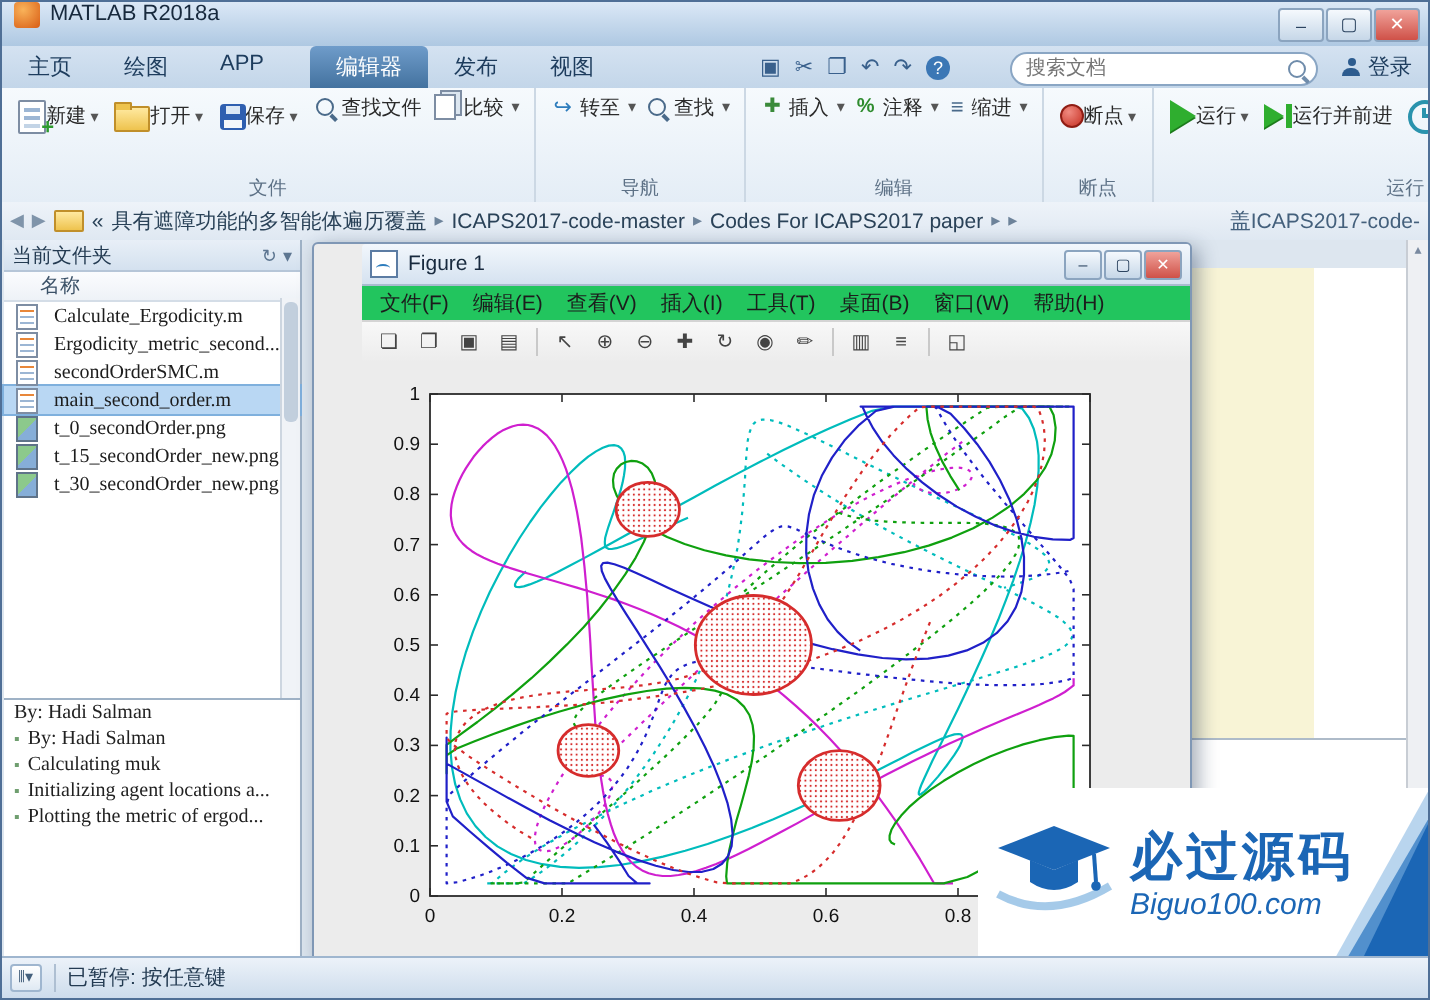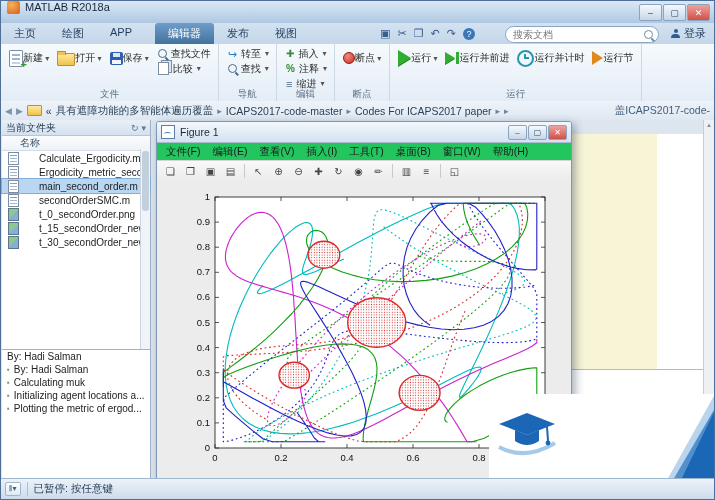--- a/index.html
+++ b/index.html
@@ -31,21 +31,21 @@
   .icon-user::after{content:"";position:absolute;left:0;bottom:0;width:9px;height:4px;border-radius:4px 4px 0 0;background:#2d5c8f;}
 
   
   .toolstrip{position:absolute;left:0;top:43px;right:0;height:57px;background:linear-gradient(#f6fafd,#e4edf6);border-bottom:1px solid #b3c5d8;display:flex;}
   .ts-group{position:relative;display:flex;align-items:flex-start;padding:2px 4px 12px;border-right:1px solid #ccd8e4;}
   .ts-label{position:absolute;left:0;right:0;bottom:0;text-align:center;font-size:9.5px;color:#5d7186;}
   .ts-big{display:flex;flex-direction:row;align-items:flex-start;justify-content:flex-start;padding:2px 4px;border-radius:2px;cursor:default;}
   .ts-big .ic{height:18px;display:flex;align-items:center;justify-content:center;margin-top:1px;}
   .ts-big .bl{font-size:10px;color:#2a2a2a;margin-top:3px;white-space:nowrap;}
   .caret::after{content:" ▾";font-size:8px;color:#555;}
-  .ts-smallcol{display:flex;flex-direction:column;justify-content:flex-start;margin-left:2px;}
+  .ts-smallcol{display:flex;justify-content:flex-start;margin-left:2px;}
   .ts-small{display:flex;align-items:center;gap:4px;height:15px;padding:0 3px;font-size:10px;color:#2a2a2a;cursor:default;white-space:nowrap;}
 
   .icon-page{width:12px;height:15px;background:#fff;border:1px solid #7d8da3;border-radius:1px;position:relative;}
   .icon-page::after{content:"";position:absolute;left:2px;top:3px;right:2px;height:2px;background:#9cb6d4;box-shadow:0 4px 0 #9cb6d4,0 8px 0 #c3d4e6;}
   .icon-page.new::before{content:"+";position:absolute;right:-5px;bottom:-4px;color:#2e9b2e;font-weight:bold;font-size:11px;}
   .icon-folder{width:16px;height:11px;background:linear-gradient(#ffe9a0,#eec34e);border:1px solid #c08f2a;border-radius:1px;position:relative;margin-top:3px;}
   .icon-folder::before{content:"";position:absolute;left:-1px;top:-3px;width:7px;height:3px;background:#eec34e;border:1px solid #c08f2a;border-bottom:none;border-radius:1px 1px 0 0;}
   .icon-disk{width:13px;height:13px;background:#2f5fb0;border-radius:2px;position:relative;}
   .icon-disk::before{content:"";position:absolute;left:3px;top:1px;right:3px;height:4px;background:#dce8f5;}
   .icon-disk::after{content:"";position:absolute;left:2px;bottom:1px;right:2px;height:4px;background:#f4f7fa;}
@@ -72,44 +72,44 @@
   .bc-folder{width:13px;height:9px;background:linear-gradient(#ffe9a0,#eec34e);border:1px solid #c08f2a;border-radius:1px;position:relative;flex:0 0 auto;}
   .bc-sep{color:#6d839a;font-size:9px;}
   .bc-item{cursor:default;}
   .bc-right{margin-left:auto;display:flex;align-items:center;gap:5px;color:#44607c;}
   .bc-overflow{max-width:130px;overflow:hidden;text-overflow:ellipsis;}
 
   
   .main{position:absolute;left:0;top:119px;right:0;bottom:20px;background:#dde6ef;}
 
   
-  .leftpanel{position:absolute;left:1px;top:0;bottom:0;width:148px;background:#fff;border-right:1px solid #9fb2c6;}
+  .leftpanel{position:absolute;left:1px;top:0;bottom:0;width:148px;background:#fff;border-right:1px solid #9fb2c6;font-family:Liberation Serif, serif;}
   .lp-header{height:15px;background:linear-gradient(#e8eff7,#d4e1ef);border-bottom:1px solid #b6c6d8;display:flex;align-items:center;padding:0 4px;font-size:10px;color:#243b52;}
   .lp-header .hbtns{margin-left:auto;display:flex;gap:3px;color:#5d7691;font-size:9px;}
   .lp-colhead{height:14px;background:linear-gradient(#fbfcfe,#eef2f7);border-bottom:1px solid #d4dde7;display:flex;align-items:center;padding:0 0 0 18px;font-size:10px;color:#3c5268;}
-  .file-row{height:14px;display:flex;align-items:center;gap:20px;padding:0 2px 0 6px;font-size:10px;color:#1d1d1d;white-space:nowrap;overflow:hidden;cursor:default;}
+  .file-row{height:14px;display:flex;align-items:center;gap:8px;padding:0 2px 0 6px;font-size:10px;color:#1d1d1d;white-space:nowrap;overflow:hidden;cursor:default;}
   .file-row.sel{background:#b9d7f3;outline:1px solid #7fb0dd;}
   .fi{width:9px;height:11px;background:#fff;border:1px solid #7d8da3;position:relative;flex:0 0 auto;}
   .fi.m::after{content:"";position:absolute;left:1px;top:2px;right:1px;height:1.5px;background:#e8873a;box-shadow:0 3px 0 #9cb6d4,0 6px 0 #9cb6d4;}
   .fi.png{background:linear-gradient(135deg,#8cc98c 50%,#86aed8 50%);border-color:#5f7389;}
   .lp-scroll{position:absolute;right:0;top:29px;width:9px;height:200px;background:#f0f3f7;border-left:1px solid #cdd6e0;}
   .lp-scroll .thumb{position:absolute;left:1px;right:1px;top:2px;height:60px;background:#c2cfdd;border-radius:3px;}
   .lp-details{position:absolute;left:0;right:0;top:229px;bottom:0;border-top:1px solid #9fb2c6;background:#fff;}
   .lpd-header{height:15px;background:linear-gradient(#e8eff7,#d4e1ef);border-bottom:1px solid #b6c6d8;display:flex;align-items:center;gap:4px;padding:0 4px;font-size:10px;color:#243b52;white-space:nowrap;overflow:hidden;}
   .lpd-line{height:13px;display:flex;align-items:center;gap:4px;padding:0 5px;font-size:10px;color:#222;white-space:nowrap;overflow:hidden;}
   .d-ico{color:#6f9e6f;font-size:8px;}
 
   
   .rb-yellow{position:absolute;left:562px;top:14px;width:94px;height:235px;background:#f8f4d6;border-left:1px solid #cfcdb0;}
   .rb-white{position:absolute;left:656px;top:14px;width:48px;height:235px;background:#fff;}
   .rb-bottom{position:absolute;left:562px;top:249px;width:142px;bottom:0;background:#fff;border-top:1px solid #aebbc9;}
   .rb-scroll{position:absolute;right:0;top:0;bottom:0;width:10px;background:#eef0f3;border-left:1px solid #c8cdd4;display:flex;flex-direction:column;justify-content:space-between;align-items:center;font-size:7px;color:#7a8aa0;padding:1px 0;}
 
   
-  .figure{position:absolute;left:155px;top:1px;width:414px;height:358px;background:#ececec;border:1px solid #7f97b5;border-radius:3px 3px 0 0;box-shadow:3px 3px 10px rgba(20,40,70,.40);z-index:5;}
+  .figure{position:absolute;left:155px;top:1px;width:414px;height:358px;background:#ececec;border:1px solid #7f97b5;border-radius:3px 3px 0 0;box-shadow:3px 3px 10px rgba(20,40,70,.40);z-index:5;padding-left:24px;}
   .fig-title{height:20px;background:linear-gradient(#f2f7fc,#d5e2f0);border-bottom:1px solid #a9bccf;border-radius:2px 2px 0 0;display:flex;align-items:center;gap:5px;padding:0 4px;}
   .fig-icon{width:12px;height:12px;background:#fff;border:1px solid #5c7ca3;position:relative;}
   .fig-icon::after{content:"";position:absolute;left:2px;top:6px;width:7px;height:3px;border-top:1.5px solid #2e7dbd;border-radius:50%;}
   .fig-title .t{font-size:10.5px;color:#17293d;}
   .fig-btns{margin-left:auto;display:flex;gap:1px;}
   .fig-btn{width:17px;height:13px;display:flex;align-items:center;justify-content:center;font-size:8px;color:#2c4460;background:linear-gradient(#f5f9fd,#c6d7e8);border:1px solid #8ba4bf;border-radius:2px;}
   .fig-btn.close{background:linear-gradient(#f0a29a,#cf5148);color:#fff;}
   .fig-menu{height:17px;background:#22c55e;border-bottom:1px solid #d4d4d4;display:flex;align-items:center;gap:2px;padding:0 4px;}
   .fig-menu span{font-size:10.5px;color:#1c1c1c;padding:1px 5px;cursor:default;}
   .fig-toolbar{height:20px;background:linear-gradient(#f8f8f8,#ececec);border-bottom:1px solid #cfcfcf;display:flex;align-items:center;gap:1px;padding:0 4px;}
@@ -315,27 +315,27 @@
         <span>名称</span>
       </div>
       <div class="file-row">
         <span class="fi m"></span>
         <span>Calculate_Ergodicity.m</span>
       </div>
       <div class="file-row">
         <span class="fi m"></span>
         <span>Ergodicity_metric_second...</span>
       </div>
+      <div class="file-row">
+        <span class="fi m"></span>
+        <span>secondOrderSMC.m</span>
+      </div>
       <div class="file-row sel">
         <span class="fi m"></span>
         <span>main_second_order.m</span>
-      </div>
-      <div class="file-row">
-        <span class="fi m"></span>
-        <span>secondOrderSMC.m</span>
       </div>
       <div class="file-row">
         <span class="fi png"></span>
         <span>t_0_secondOrder.png</span>
       </div>
       <div class="file-row">
         <span class="fi png"></span>
         <span>t_15_secondOrder_new.png</span>
       </div>
       <div class="file-row">
@@ -493,20 +493,24 @@
         <polygon points="60,14 60,86 18,86" fill="#1b66b5"></polygon>
         <polygon points="60,0 60,16 26,86 12,86" fill="#7fb3e0" opacity="0.55"></polygon>
       </svg>
       <svg class="wm-logo" width="64" height="56" viewBox="0 0 64 56">
         <path d="M4 38 Q30 52 60 34" stroke="#7fb3e0" stroke-width="4" fill="none" opacity="0.7"></path>
         <polygon points="32,4 60,15 32,26 4,15" fill="#1b66b5"></polygon>
         <path d="M20 21 L20 32 Q32 40 44 32 L44 21 L32 26 Z" fill="#1b66b5"></path>
         <line x1="52" y1="18" x2="53" y2="32" stroke="#1b66b5" stroke-width="2"></line>
         <circle cx="53" cy="34" r="2.4" fill="#1b66b5"></circle>
       </svg>
+      <div class="wm-texts">
+        <div class="wm-title">必过源码</div>
+        <div class="wm-domain">Biguo100.com</div>
+      </div>
     </div>
   </div>
 
   <div class="statusbar">
     <span class="sb-handle">⦀▾</span>
     <span class="sb-sep"></span>
     <span>已暂停: 按任意键</span>
   </div>
 </div>
 

